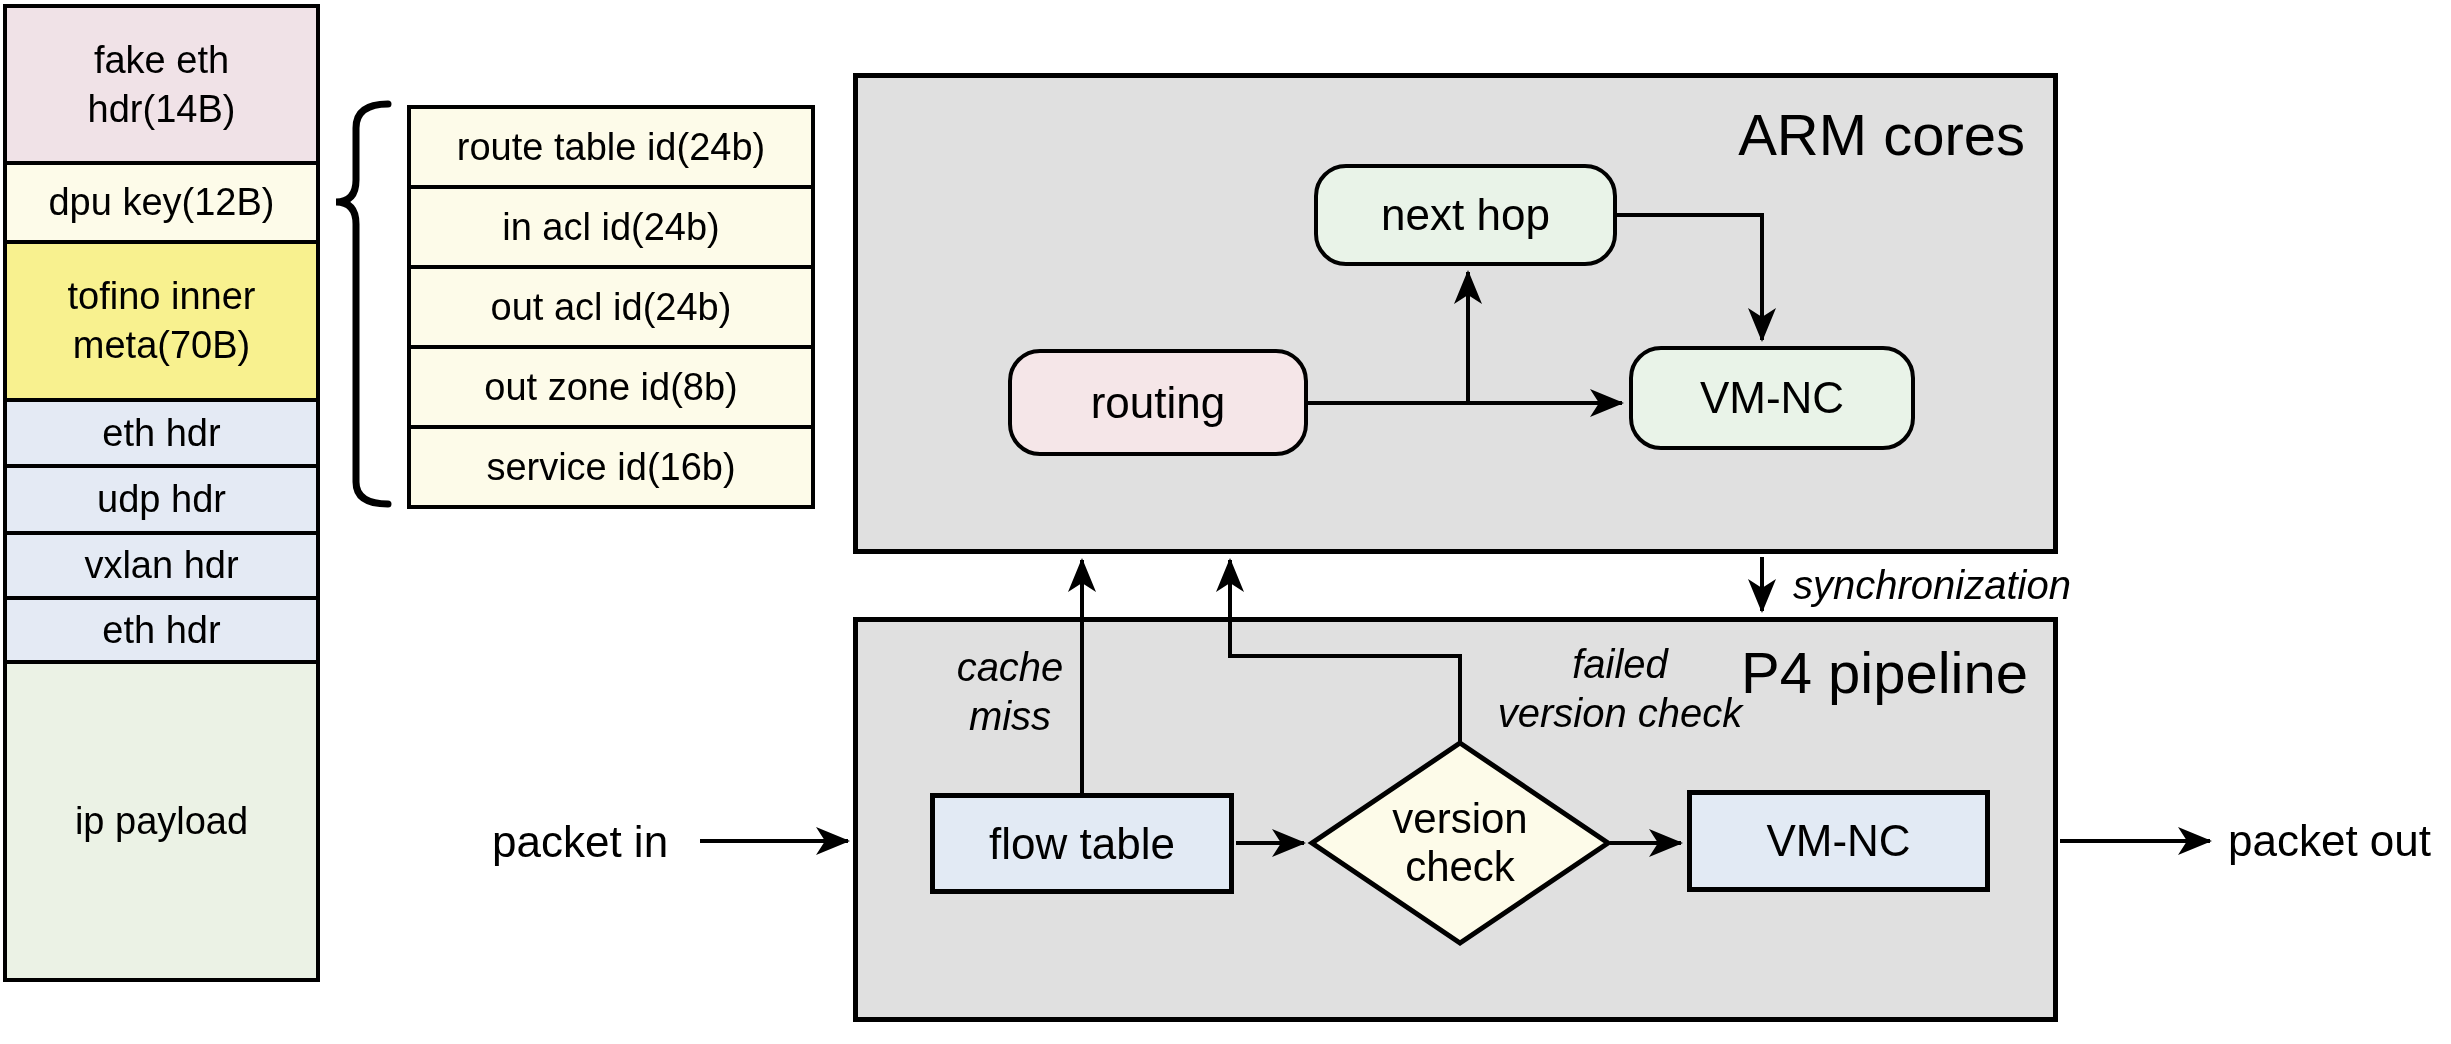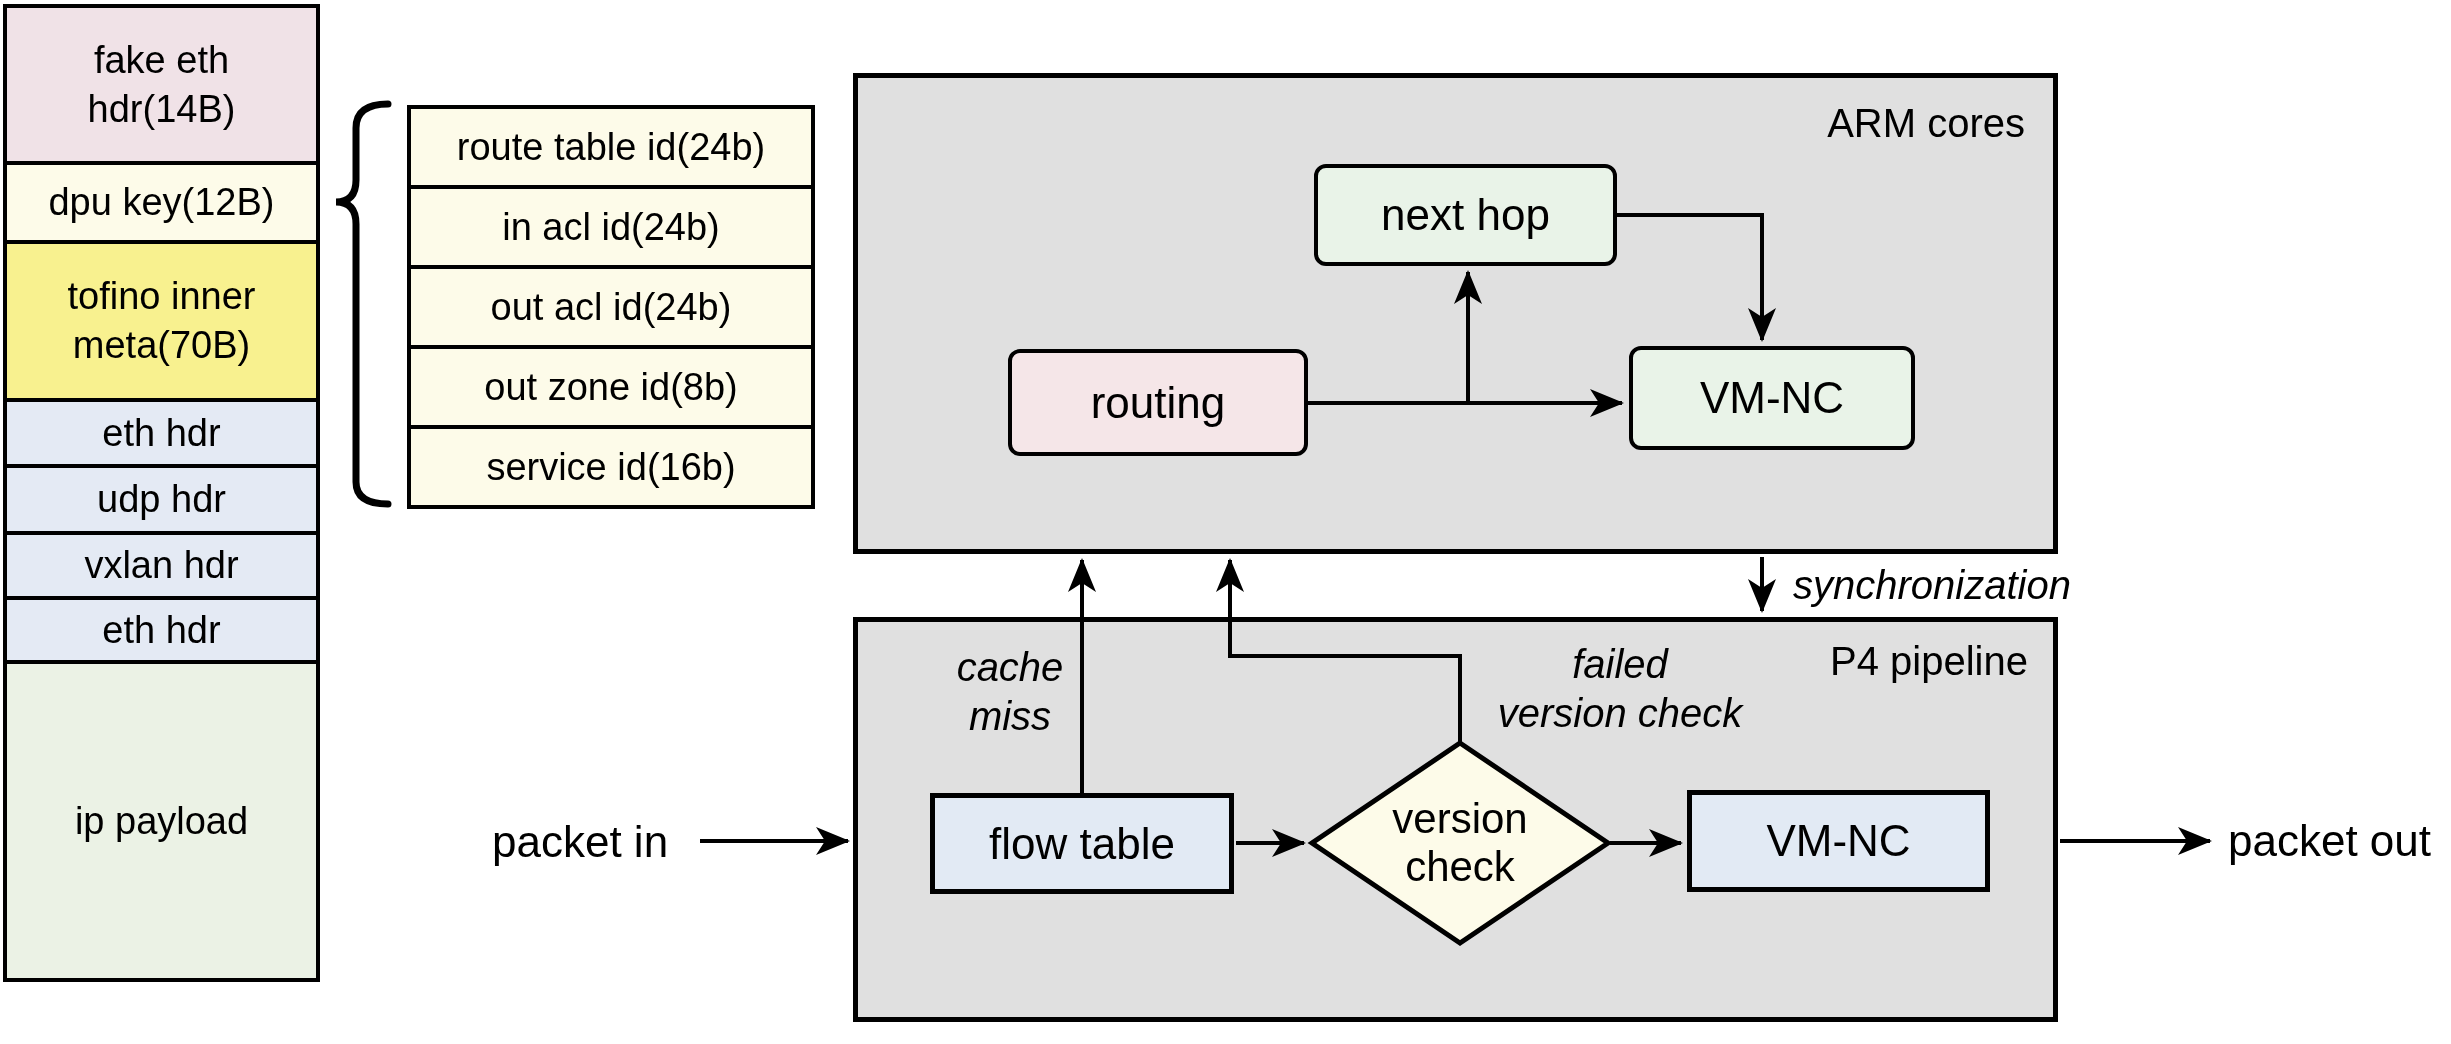--- a/index.html
+++ b/index.html
@@ -18,27 +18,27 @@
   
   .ftable{position:absolute;left:407px;top:105px;width:408px;}
   .frow{
     box-sizing:border-box;width:408px;height:84px;border:4px solid #000;margin-top:-4px;
     display:flex;align-items:center;justify-content:center;text-align:center;
     font-size:38px;background:#FDFBE9;
   }
   .frow:first-child{margin-top:0;}
   
   .bigbox{position:absolute;box-sizing:border-box;border:5px solid #000;background:#E0E0E0;}
-  .section-title{position:absolute;font-size:40px;text-align:right;z-index:6;}
+  .section-title{position:absolute;font-size:58px;text-align:right;z-index:6;}
   
   .node{
     position:absolute;box-sizing:border-box;border:4px solid #000;z-index:3;
     display:flex;align-items:center;justify-content:center;font-size:44px;white-space:pre-line;text-align:center;
   }
-  .rounded{border-radius:12px;}
+  .rounded{border-radius:32px;}
   .c-stack-pink{background:#F0E2E7;}
   .c-ivory{background:#FDFBE9;}
   .c-yellow{background:#F8F18F;}
   .c-hdr-blue{background:#E4EAF4;}
   .c-green-pale{background:#EBF2E5;}
   .c-node-pink{background:#F5E6E8;}
   .c-node-green{background:#E9F3E8;}
   .c-node-blue{background:#E2EAF4;}
   
   #overlay{position:absolute;left:0;top:0;z-index:4;pointer-events:none;}

